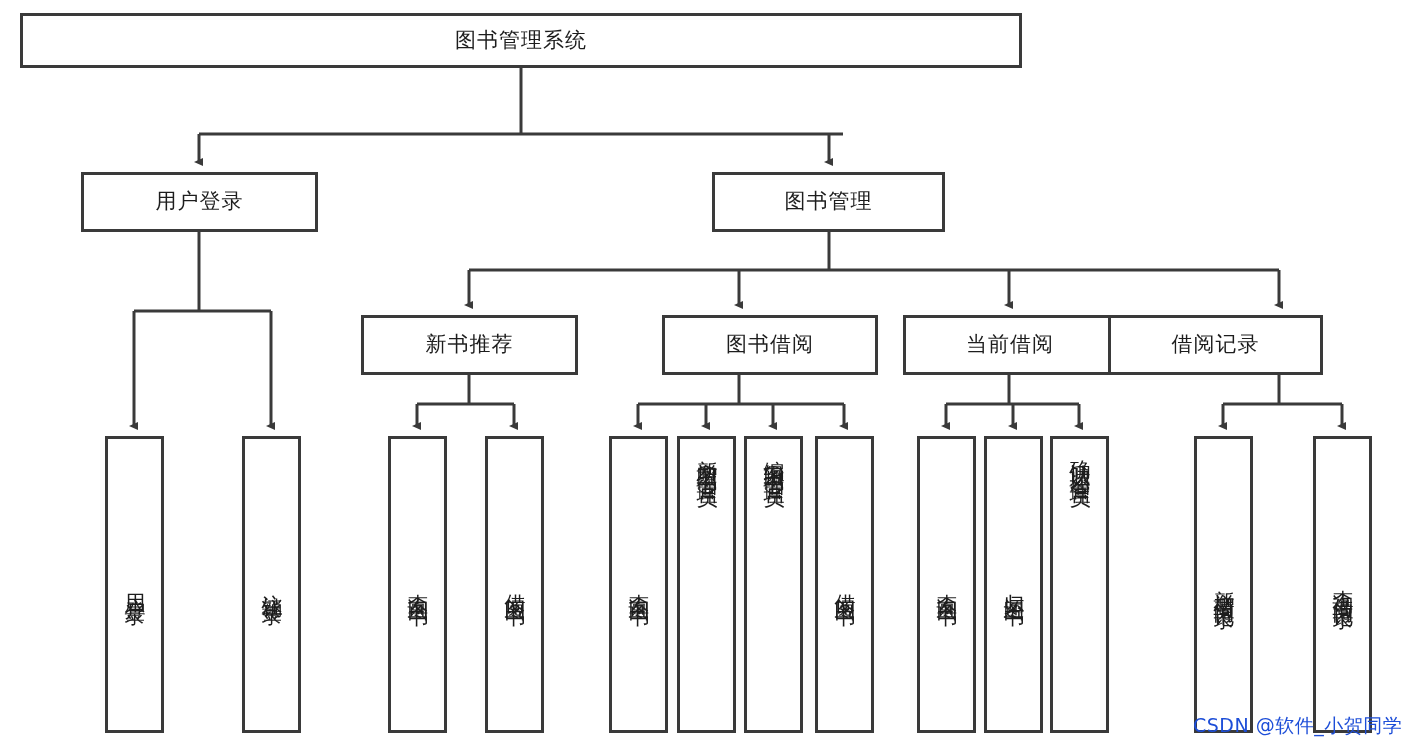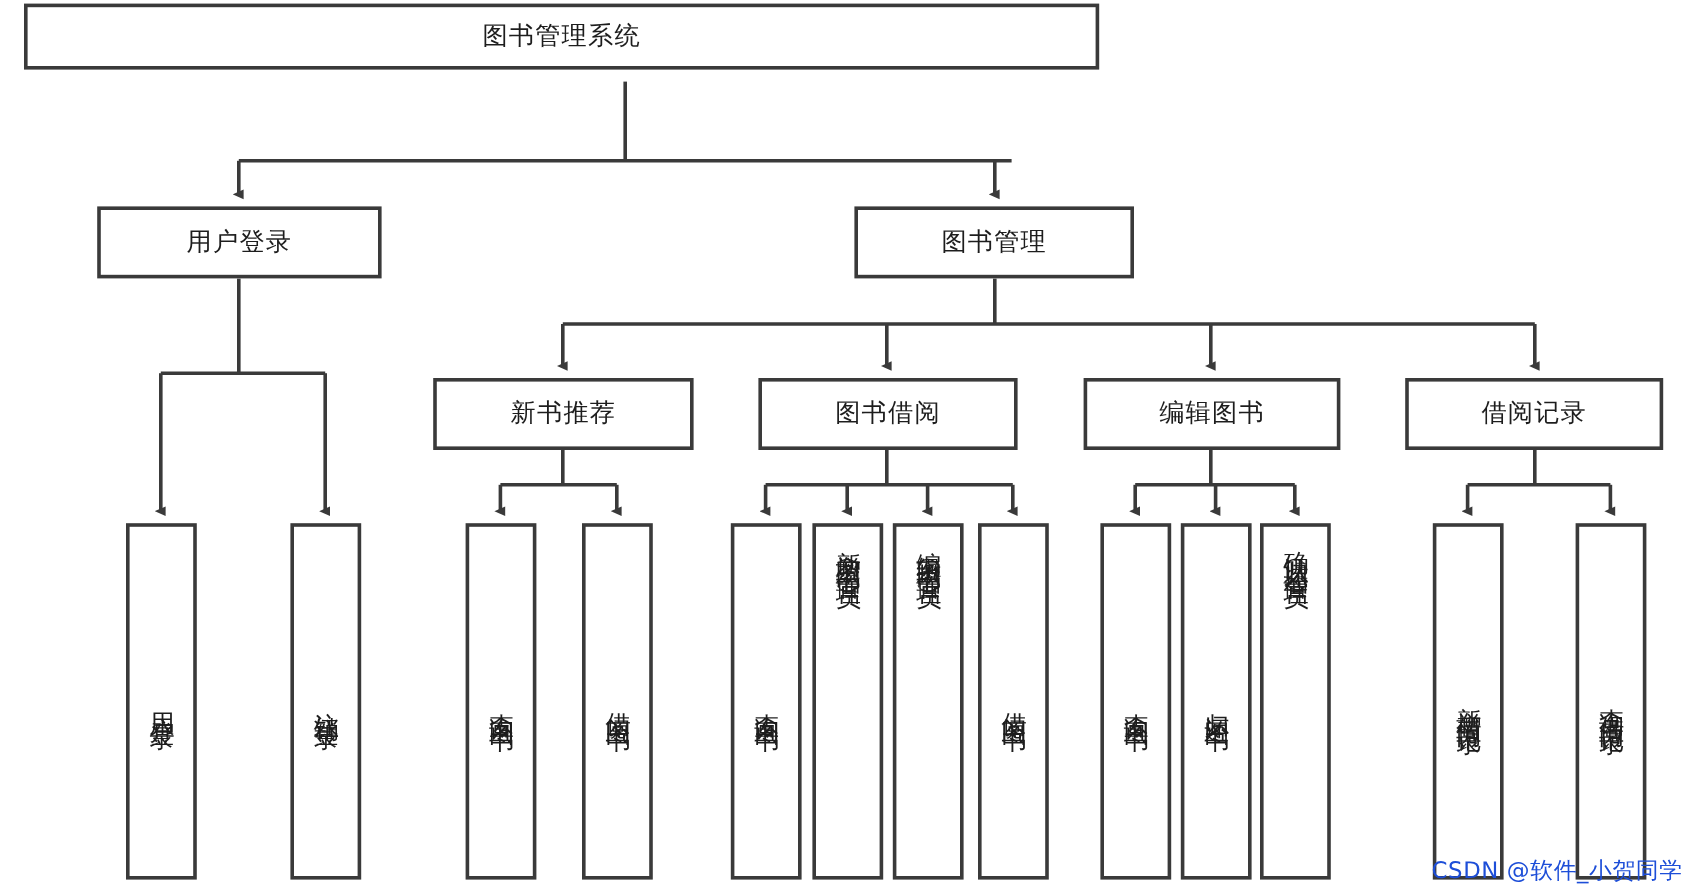--- a/index.html
+++ b/index.html
@@ -118,41 +118,41 @@
       <path d="M1013,404 L1013,426" marker-end="url(#arrow)"></path>
       <path d="M1079,404 L1079,426" marker-end="url(#arrow)"></path>
 
       <path d="M1279,375 L1279,404"></path>
       <path d="M1223,404 L1342,404"></path>
       <path d="M1223,404 L1223,426" marker-end="url(#arrow)"></path>
       <path d="M1342,404 L1342,426" marker-end="url(#arrow)"></path>
     </g>
   </svg>
 
-  <div class="node" style="left:20px; top:3px; width:896px; height:55px;">
+  <div class="node" style="left:20px; top:13px; width:1002px; height:55px;">
     <span class="label">图书管理系统</span>
   </div>
 
   <div class="node" style="left:81px; top:172px; width:237px; height:60px;">
     <span class="label">用户登录</span>
   </div>
   <div class="node" style="left:712px; top:172px; width:233px; height:60px;text-align:right;">
     <span class="label">图书管理</span>
   </div>
 
   <div class="node" style="left:361px; top:315px; width:217px; height:60px;text-align:right;">
     <span class="label">新书推荐</span>
   </div>
-  <div class="node" style="left:632px; top:315px; width:216px; height:60px;">
+  <div class="node" style="left:662px; top:315px; width:216px; height:60px;">
     <span class="label">图书借阅</span>
   </div>
   <div class="node" style="left:903px; top:315px; width:214px; height:60px;">
-    <span class="label">编辑图书</span>
-  </div>
-  <div class="node" style="left:1171px; top:315px; width:215px; height:60px;">
+    <span class="label">当前借阅</span>
+  </div>
+  <div class="node" style="left:1108px; top:315px; width:215px; height:60px;">
     <span class="label">借阅记录</span>
   </div>
 
   <div class="node vertical vmid" style="left:105px; top:436px; width:59px; height:297px;">
     <span class="label">用户登录</span>
   </div>
   <div class="node vertical vmid" style="left:242px; top:436px; width:59px; height:297px;">
     <span class="label">注销登录</span>
   </div>
 

